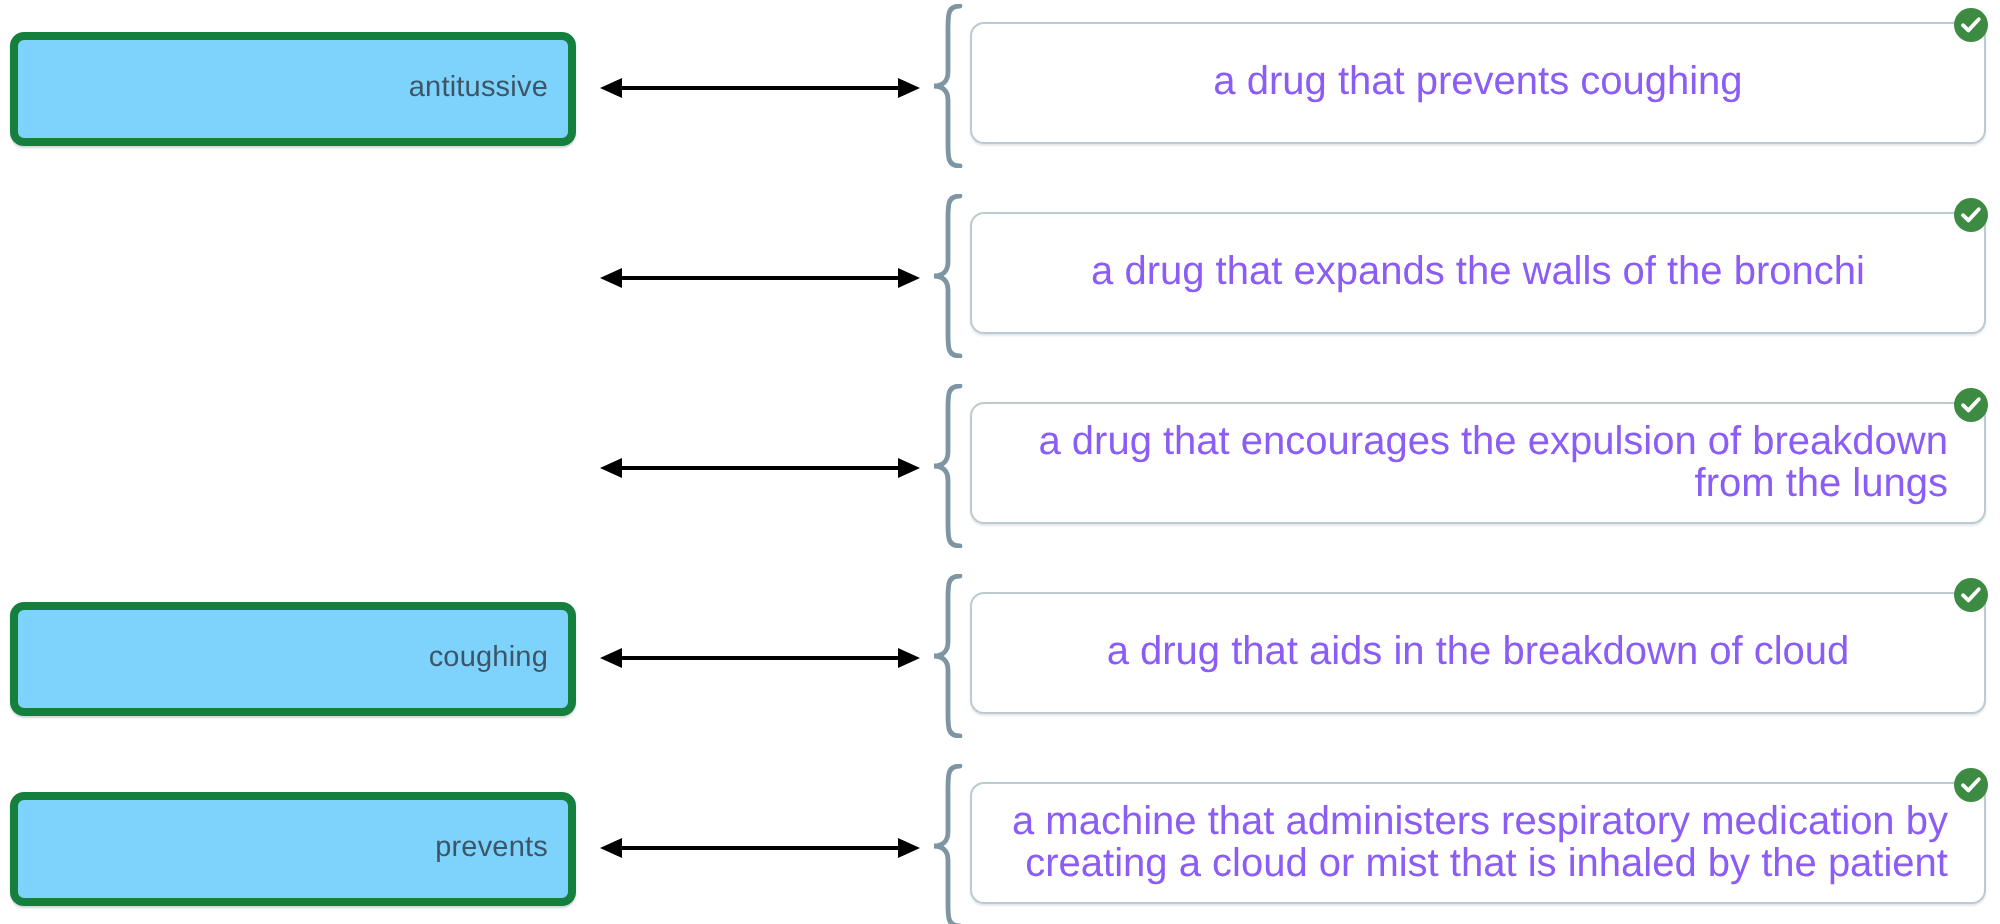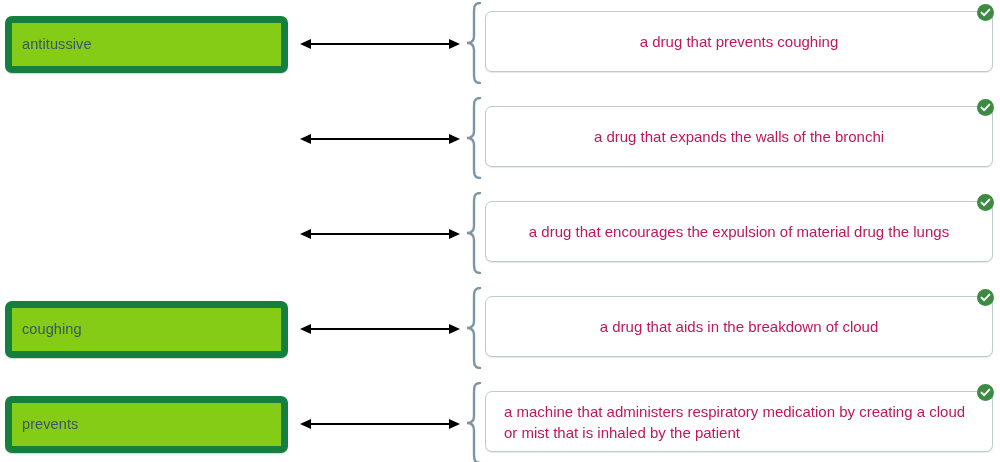--- a/index.html
+++ b/index.html
@@ -29,26 +29,26 @@
   }
 
   
   .term-tile {
     position: absolute;
     left: 5px;
     top: 16px;
     width: 283px;
     height: 57px;
     box-sizing: border-box;
-    background: #84cc16;
-    border: 7px solid #15803d;
+    background: #7dd3fc;
+    border: 4px solid #15803d;
     border-radius: 7px;
     display: flex;
     align-items: center;
-    justify-content: flex-start;
+    justify-content: flex-end;
     box-shadow: 0 1px 1px rgba(90,110,120,0.28);
   }
   .term-label {
     font-size: 14.5px;
     color: #3d5567;
     letter-spacing: 0.1px;
     line-height: 1.2;
     text-align: center;
     padding: 0 10px;
   }
@@ -83,23 +83,23 @@
     box-sizing: border-box;
     background: #ffffff;
     border: 1px solid #bccbd2;
     border-radius: 7px;
     display: flex;
     align-items: center;
     justify-content: center;
     box-shadow: 0 1px 1px rgba(150,165,175,0.25);
   }
   .definition-text {
-    font-size: 15px;
-    color: #be185d;
-    text-align: left;
+    font-size: 20px;
+    color: #8b5cf6;
+    text-align: right;
     line-height: 21px;
     padding: 0 14px;
     max-width: 470px;
   }
 
   
   .correct-badge {
     position: absolute;
     left: 977px;
     top: 4px;
@@ -175,21 +175,21 @@
         <polygon points="0,8 11,3 11,13" fill="#000000"></polygon>
         <polygon points="160,8 149,3 149,13" fill="#000000"></polygon>
       </svg>
     </div>
     <div class="brace">
       <svg width="20" height="82" viewBox="0 0 20 82">
         <path d="M16 1 C10 1 10 5 10 12 L10 34 C10 39 7 41 3 41 C7 41 10 43 10 48 L10 70 C10 77 10 81 16 81" fill="none" stroke="#7e96a3" stroke-width="2.4" stroke-linecap="round"></path>
       </svg>
     </div>
     <div class="definition-card">
-      <span class="definition-text">a drug that encourages the expulsion of material drug the lungs</span>
+      <span class="definition-text">a drug that encourages the expulsion of breakdown from the lungs</span>
     </div>
     <div class="correct-badge">
       <svg width="11" height="11" viewBox="0 0 11 11">
         <polyline points="1.5,5.6 4.2,8.2 9.4,2.6" fill="none" stroke="#ffffff" stroke-width="1.9" stroke-linecap="round" stroke-linejoin="round"></polyline>
       </svg>
     </div>
   </div>
 
   <div class="match-row">
     <div class="term-tile">

